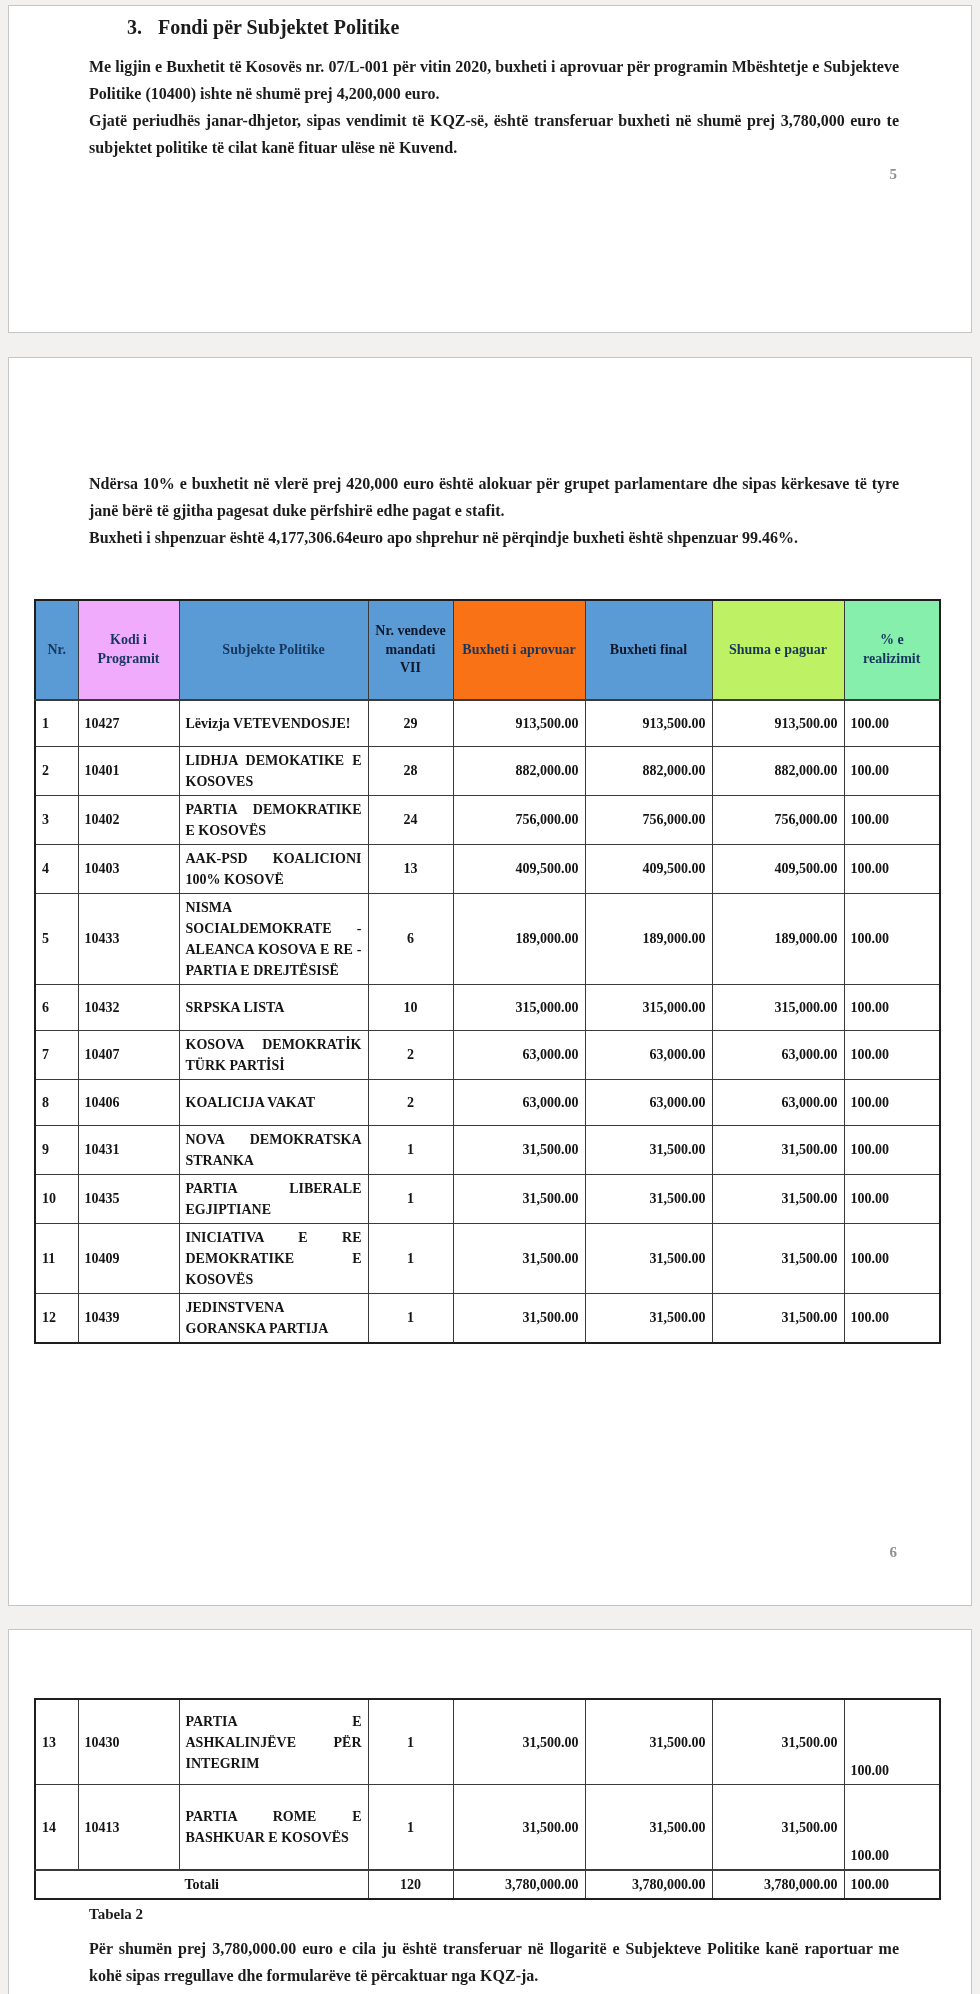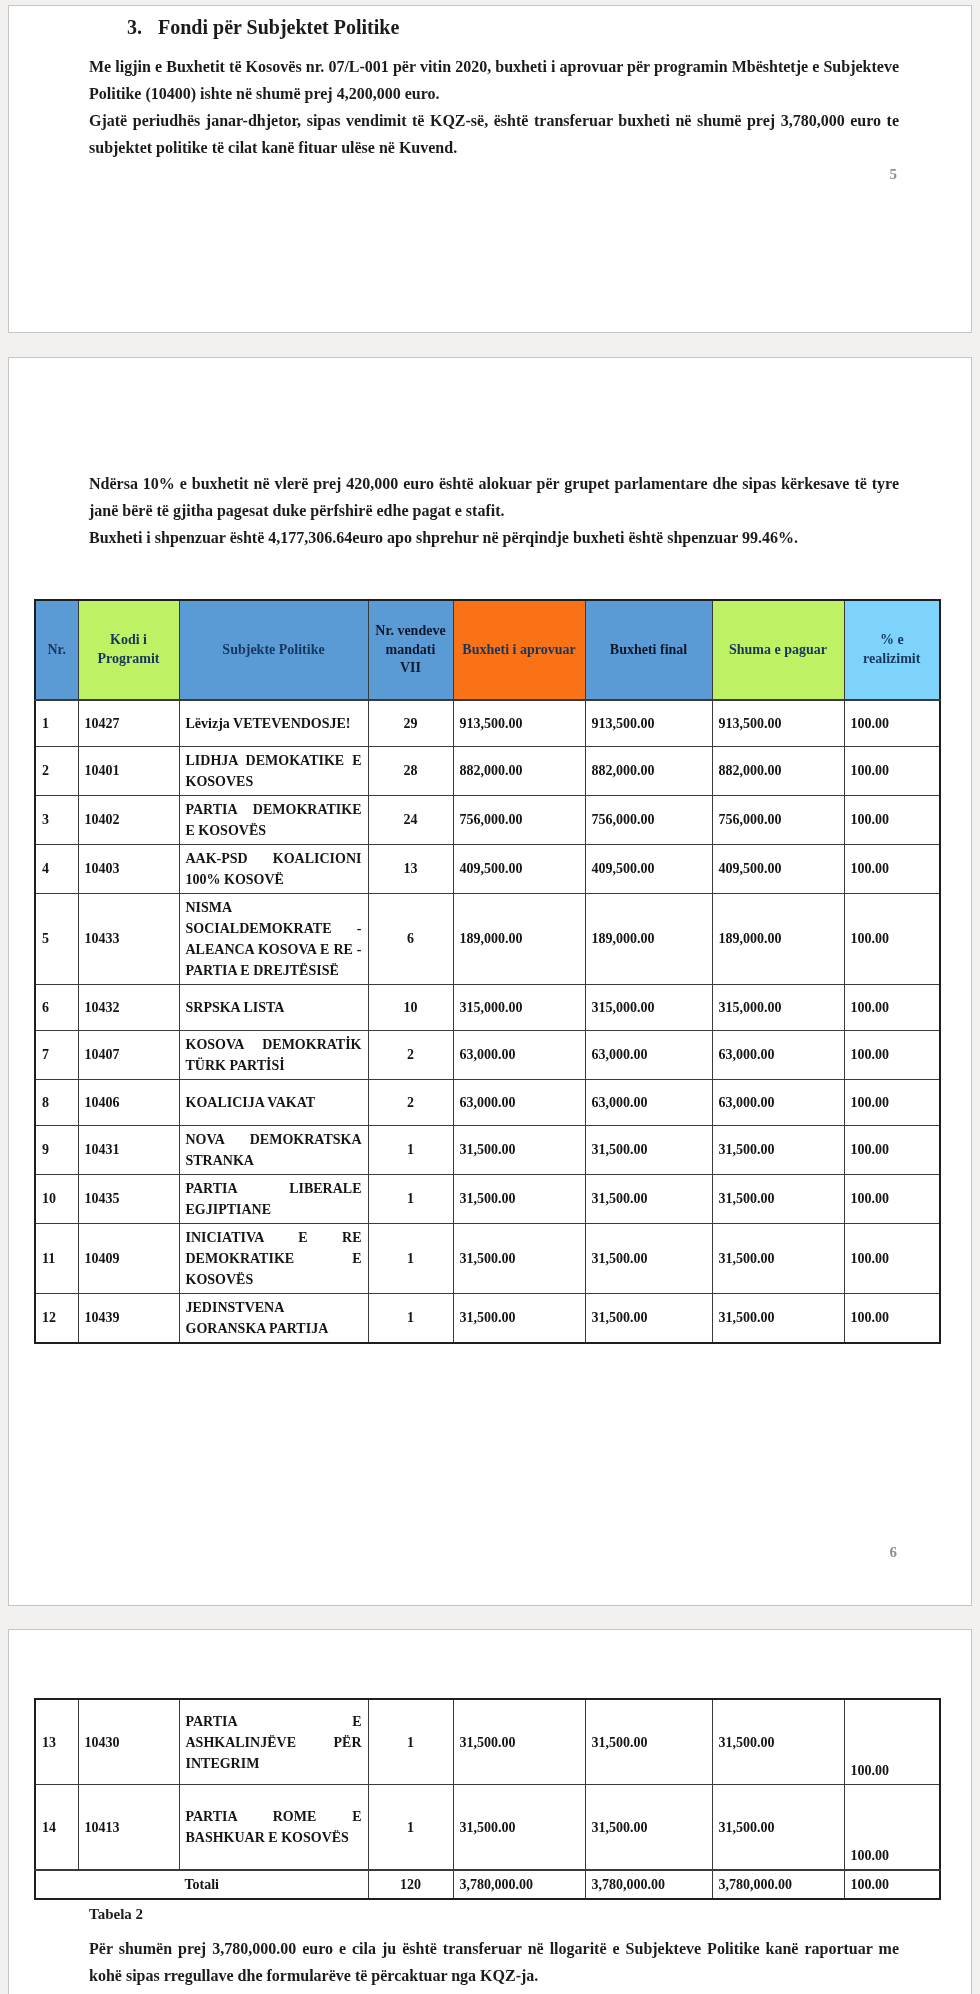--- a/index.html
+++ b/index.html
@@ -81,21 +81,21 @@
     color: #151515;
     padding: 3px 6px;
     vertical-align: middle;
     line-height: 1.5;
     height: 46px;
   }
   .c-nr    { text-align: left; padding-left: 8px; }
   .c-kodi  { padding-left: 13px; }
   .c-subj  { text-align: justify; padding-left: 8px;  padding-right: 10px; }
   .c-vende { text-align: center; }
-  .c-money { padding-right: 12px; }
+  .c-money { text-align: right; padding-right: 12px; }
   .c-real  { text-align: left; vertical-align: bottom; padding-left: 12px; padding-bottom: 3px; }
 
   .t2 tbody td { height: 40px; }
   .t2 .rows .c-real { padding-top: 60px; }
 
   .total-row td {
     height: 26px !important;
     vertical-align: middle !important;
     padding-top: 2px;
     padding-bottom: 2px;
@@ -139,27 +139,27 @@
         <col style="width:189px">
         <col style="width:85px">
       <col style="width:132px">
         <col style="width:127px">
         <col style="width:132px">
         <col style="width:96px">
     </colgroup>
     <thead>
       <tr>
         <th style="background: rgb(91, 155, 213); color: rgb(23, 54, 93);">Nr.</th>
-        <th style="background: #bef264; color: rgb(23, 54, 93);">Kodi i Programit</th>
+        <th style="background: #f0abfc; color: rgb(23, 54, 93);">Kodi i Programit</th>
         <th style="background: rgb(91, 155, 213); color: rgb(23, 54, 93);">Subjekte Politike</th>
         <th style="background: rgb(91, 155, 213); color: #0f172a;">Nr. vendeve mandati VII</th>
         <th style="background: #f97316; color: rgb(23, 54, 93);">Buxheti i aprovuar</th>
         <th style="background: rgb(91, 155, 213); color: #0f172a;">Buxheti final</th>
         <th style="background: #bef264; color: rgb(23, 54, 93);">Shuma e paguar</th>
-        <th style="background: #7dd3fc; color: rgb(23, 54, 93);">% e realizimit</th>
+        <th style="background: #86efac; color: rgb(23, 54, 93);">% e realizimit</th>
       </tr>
     </thead>
     <tbody id="rows-main" class="rows">
         <tr>
           <td class="c-nr">1</td>
           <td class="c-kodi">10427</td>
           <td class="c-subj">Lëvizja VETEVENDOSJE!</td>
           <td class="c-vende">29</td>
           <td class="c-money">913,500.00</td>
           <td class="c-money">913,500.00</td>

